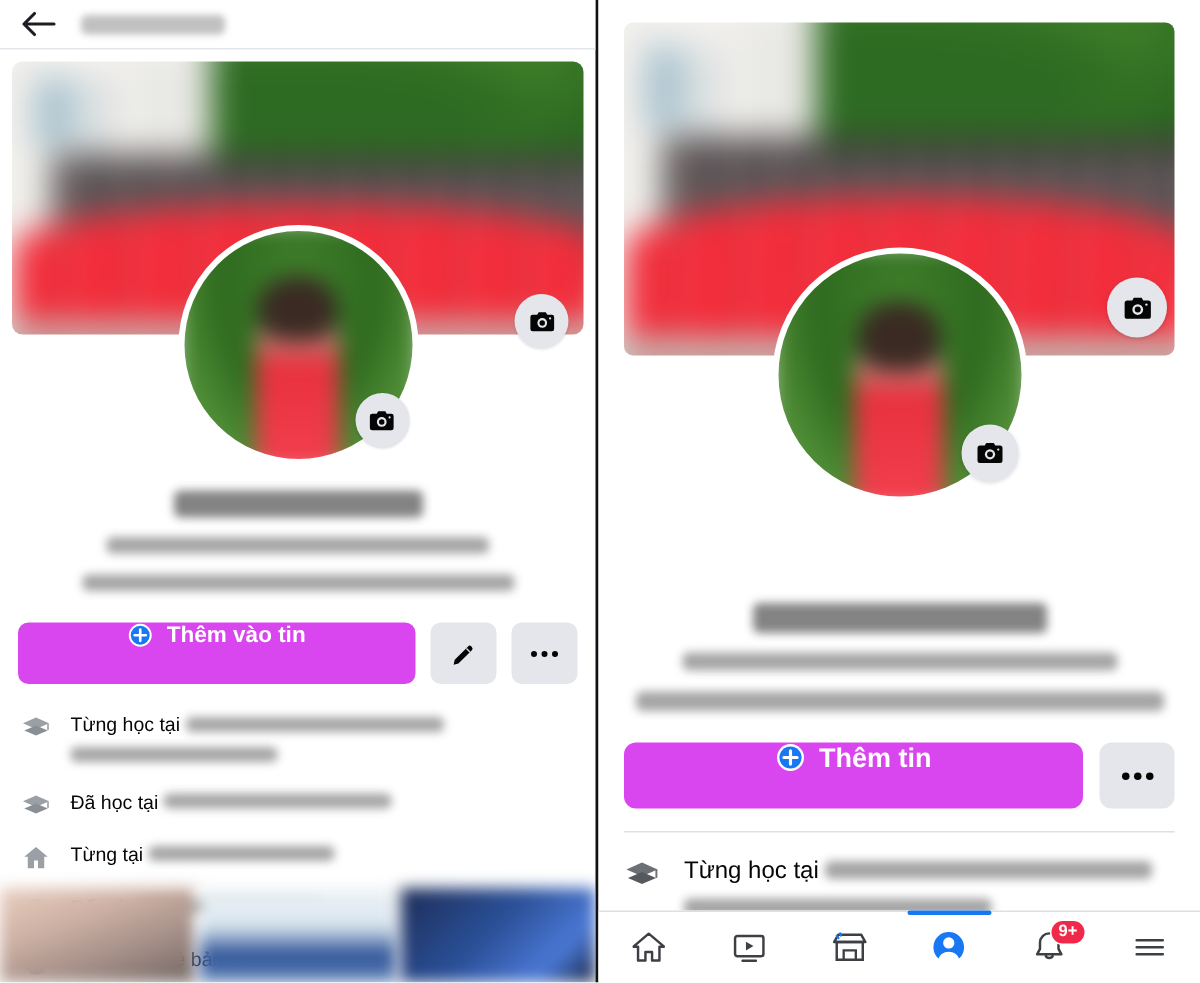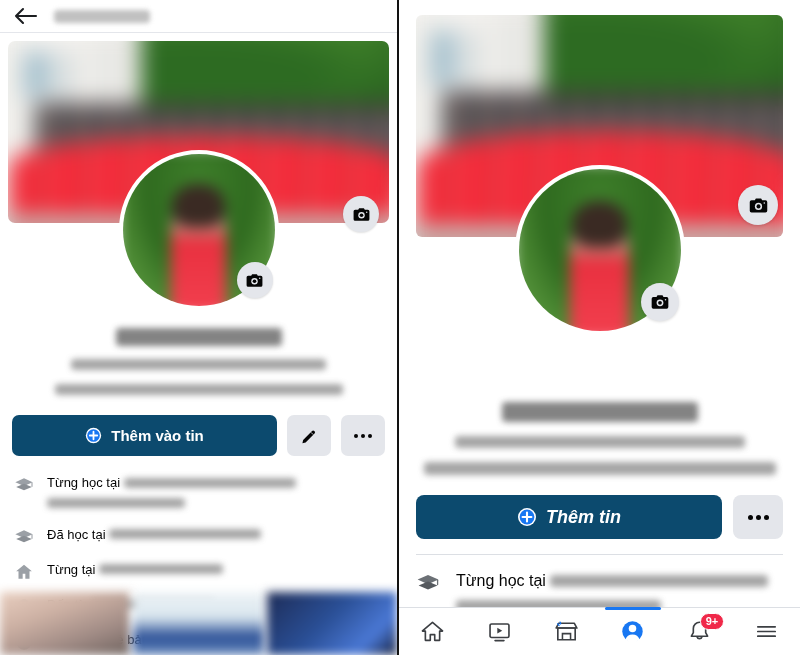--- a/index.html
+++ b/index.html
@@ -148,24 +148,24 @@
   .l-bio .line2 { margin-top:7px; }
   .l-bio .line2 .blurpill { height:11px; width:288px; }
 
   
   .l-actions {
     display:flex; align-items:center; gap:10px;
     margin: 17px 12px 0 12px;
   }
   .btn-primary {
     flex:1 1 auto; height:41px;
-    background:#0c4a6e; color:#fff;
+    background:#d946ef; color:#fff;
     border:none; border-radius:7px;
     font-size:15px; font-weight:bold;
-    display:flex; align-items:center; justify-content:center; gap:9px;
+    display:flex; align-items:flex-start; justify-content:center; gap:9px;
     cursor:pointer;
     font-family:"Liberation Sans", sans-serif;
   }
   .btn-sq {
     width:44px; height:41px;
     background:#e4e6eb; border:none; border-radius:7px;
     display:flex; align-items:center; justify-content:center;
     cursor:pointer;
   }
   .dots { display:flex; gap:3px; }
@@ -232,21 +232,21 @@
   .r-name .blurpill { height:20px; width:196px; }
   .r-bio { text-align:center; margin-top:10px; }
   .r-bio .line1 .blurpill { height:12px; width:290px; }
   .r-bio .line2 { margin-top:9px; }
   .r-bio .line2 .blurpill { height:13px; width:352px; }
 
   .r-actions {
     display:flex; align-items:center; gap:11px;
     margin: 18px 17px 0 17px;
   }
-  .r-actions .btn-primary { height:44px; font-size:18px; border-radius:8px;font-style:italic; }
+  .r-actions .btn-primary { height:44px; font-size:18px; border-radius:8px; }
   .r-actions .btn-sq { width:50px; height:44px; border-radius:8px; }
   .r-actions .dots i { width:5px; height:5px; }
 
   .r-divider { height:1px; background:#dcdfe4; margin: 15px 17px 0 17px; }
 
   .r-info { margin-top: 14px; padding: 0 17px; }
   .r-info .inforow { gap:16px; margin-bottom:18px; }
   .r-info .inforow .ico { flex:0 0 24px; width:24px; height:24px; margin-top:2px; }
   .r-info .inforow .txt { font-size:16px; line-height:1.45; }
   .r-info .inforow .txt .blurpill { height:12px; }

